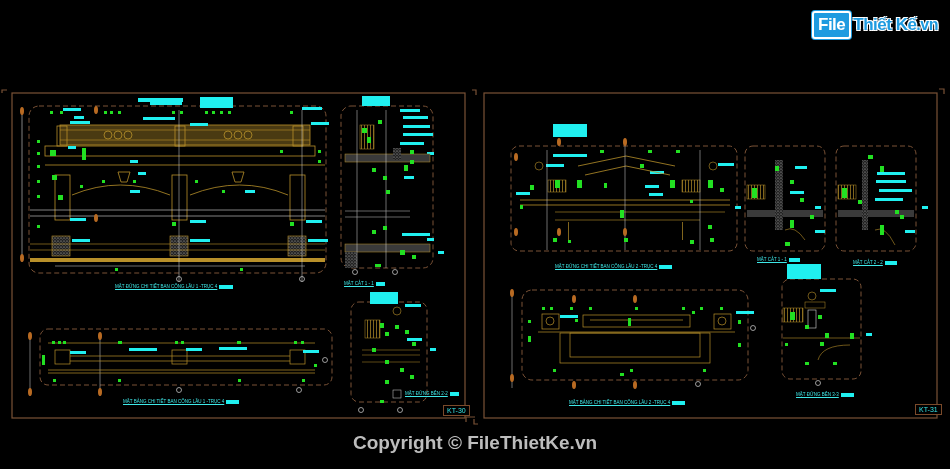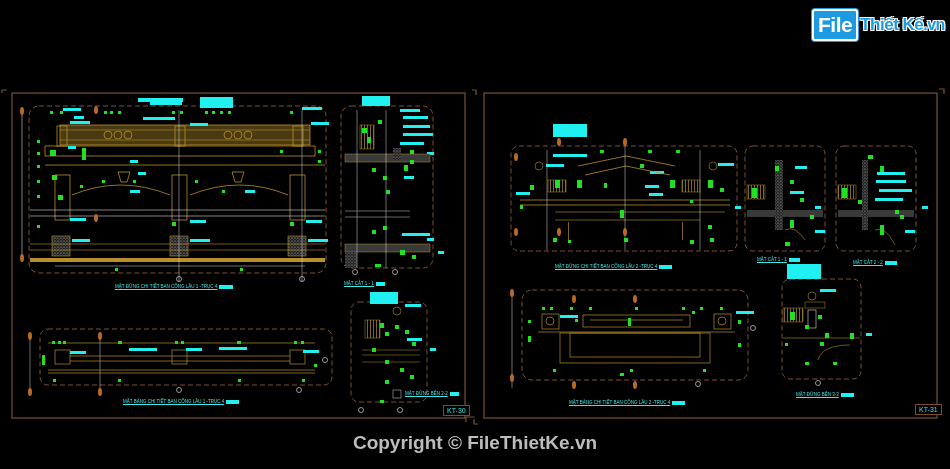--- a/index.html
+++ b/index.html
@@ -1,19 +1,19 @@
 <!DOCTYPE html>
 <html><head>
 <meta charset="utf-8">
 <style>
   html, body { margin:0; padding:0; background:#000; }
   body { width:950px; height:469px; position:relative; overflow:hidden; font-family:"Liberation Sans", sans-serif; }
   .abs { position:absolute; }
   .logo { left:812px; top:10px; height:30px; display:flex; align-items:center; }
-  .logo-file { background:#1e9be0; color:#fff; font-weight:bold; font-size:21px; padding:2px 4px; border:2px solid #fff; border-radius:3px; box-shadow:0 0 0 1px #1e9be0; letter-spacing:-0.5px; }
+  .logo-file { background:#1e9be0; color:#fff; font-weight:bold; font-size:17px; padding:2px 4px; border:2px solid #fff; border-radius:3px; box-shadow:0 0 0 1px #1e9be0; letter-spacing:-0.5px; }
   .logo-rest { color:#1e9be0; font-weight:bold; font-size:17px; margin-left:2px; text-shadow: -1px -1px 0 #fff, 1px -1px 0 #fff, -1px 1px 0 #fff, 1px 1px 0 #fff; letter-spacing:-0.5px; }
   .logo-rest small { font-size:16px; }
   .copyright { left:0; width:950px; top:432px; text-align:center; color:#bdbdbd; font-weight:bold; font-size:19px; }
   .sheet-label { font-family:"Liberation Sans", sans-serif; font-size:7px; color:#35e6e6; border:1px solid #7a4a2a; padding:1px 3px; background:#000; }
   .caption { font-size:4.5px; color:#3ee8e8; text-decoration:underline; white-space:nowrap; letter-spacing:0; display:flex; align-items:center; gap:2px; }
   .caption .bar { display:inline-block; height:4px; background:#1ff0f0; }
   svg { position:absolute; left:0; top:0; }
 </style>
 </head>
 <body>

